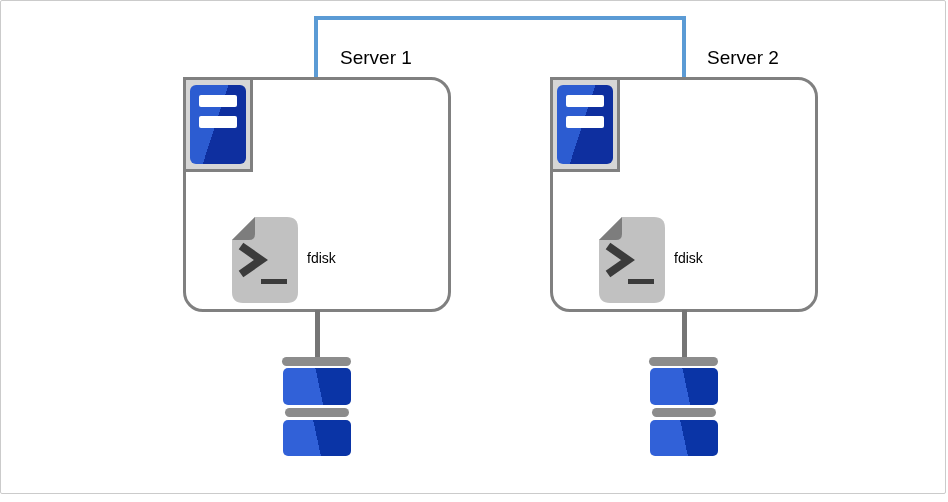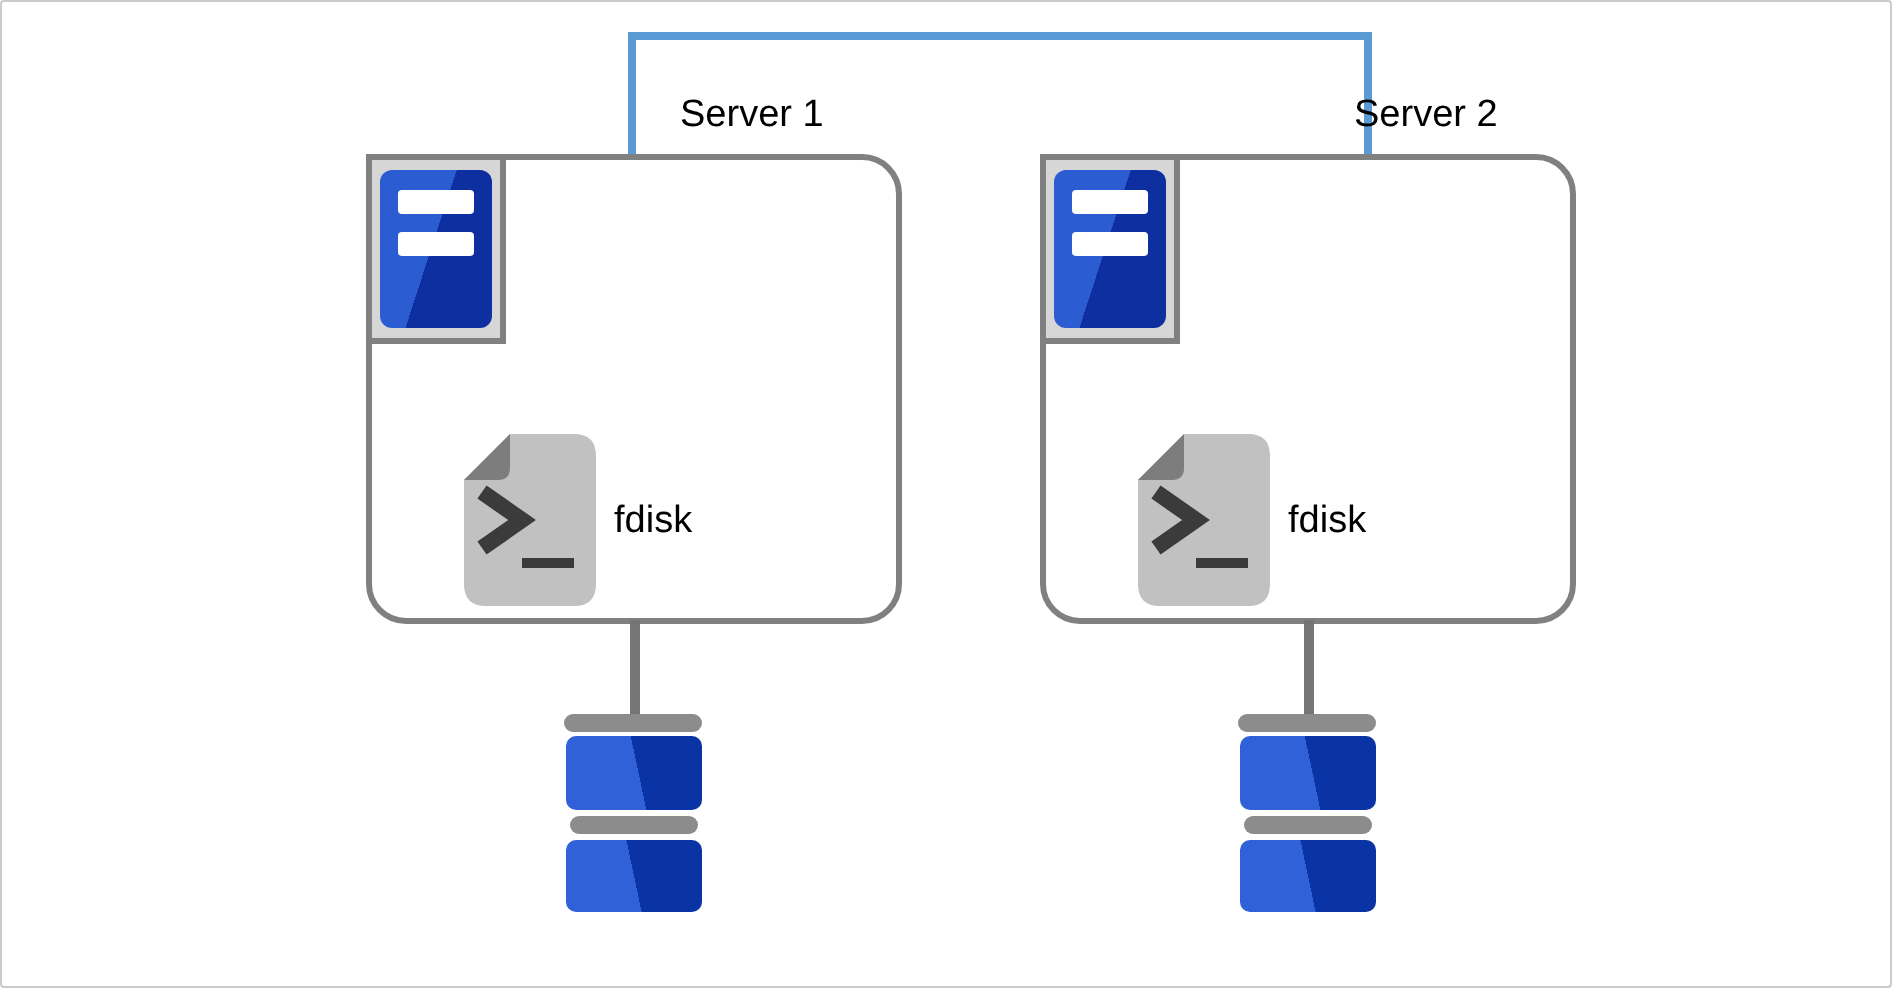--- a/index.html
+++ b/index.html
@@ -13,41 +13,41 @@
   }
   
   .link{position:absolute;background:#5b9bd5;}
   .link-h{left:314px;top:16px;width:372px;height:4px;}
   .link-v1{left:314px;top:16px;width:4px;height:61px;}
   .link-v2{left:682px;top:16px;width:4px;height:61px;}
 
   
   .server-group{position:absolute;top:47px;width:268px;height:440px;}
   .sg1{left:183px;}
-  .sg2{left:520px;}
+  .sg2{left:550px;}
 
   .server-label{position:absolute;left:157px;top:0;font-size:19px;white-space:nowrap;}
   .server-box{
     position:absolute;left:0;top:30px;width:262px;height:229px;
     background:#fff;border:3px solid #808080;border-radius:20px;
   }
   .icon-frame{
     position:absolute;left:0;top:30px;width:64px;height:89px;
     background:#d6d6d6;border:3px solid #808080;
   }
   .server-icon{
     position:absolute;left:4px;top:5px;width:56px;height:79px;border-radius:6px;
     background:linear-gradient(108deg,#2c5cd1 47%,#0e2f9f 47%);
   }
   .slot{position:absolute;left:9px;width:38px;height:12px;background:#fff;border-radius:2px;}
   .slot1{top:10px;}
   .slot2{top:31px;}
 
   .fdisk-icon{position:absolute;left:49px;top:170px;width:66px;height:86px;}
-  .fdisk-label{position:absolute;left:124px;top:203px;font-size:19px;white-space:nowrap;}
+  .fdisk-label{position:absolute;left:124px;top:203px;font-size:14px;white-space:nowrap;}
 
   .disk-connector{position:absolute;left:132px;top:263px;width:5px;height:48px;background:#757575;}
 
   .disk{position:absolute;left:99px;top:310px;width:70px;height:100px;}
   .disk-cap{position:absolute;left:0;top:0;width:69px;height:9px;background:#8c8c8c;border-radius:5px;}
   .disk-p1{position:absolute;left:1px;top:11px;width:68px;height:37px;border-radius:5px;
     background:linear-gradient(78deg,#3161d8 53%,#0a34a6 53%);}
   .disk-bar{position:absolute;left:3px;top:51px;width:64px;height:9px;background:#8c8c8c;border-radius:5px;}
   .disk-p2{position:absolute;left:1px;top:63px;width:68px;height:36px;border-radius:5px;
     background:linear-gradient(78deg,#3161d8 50%,#0a34a6 50%);}

